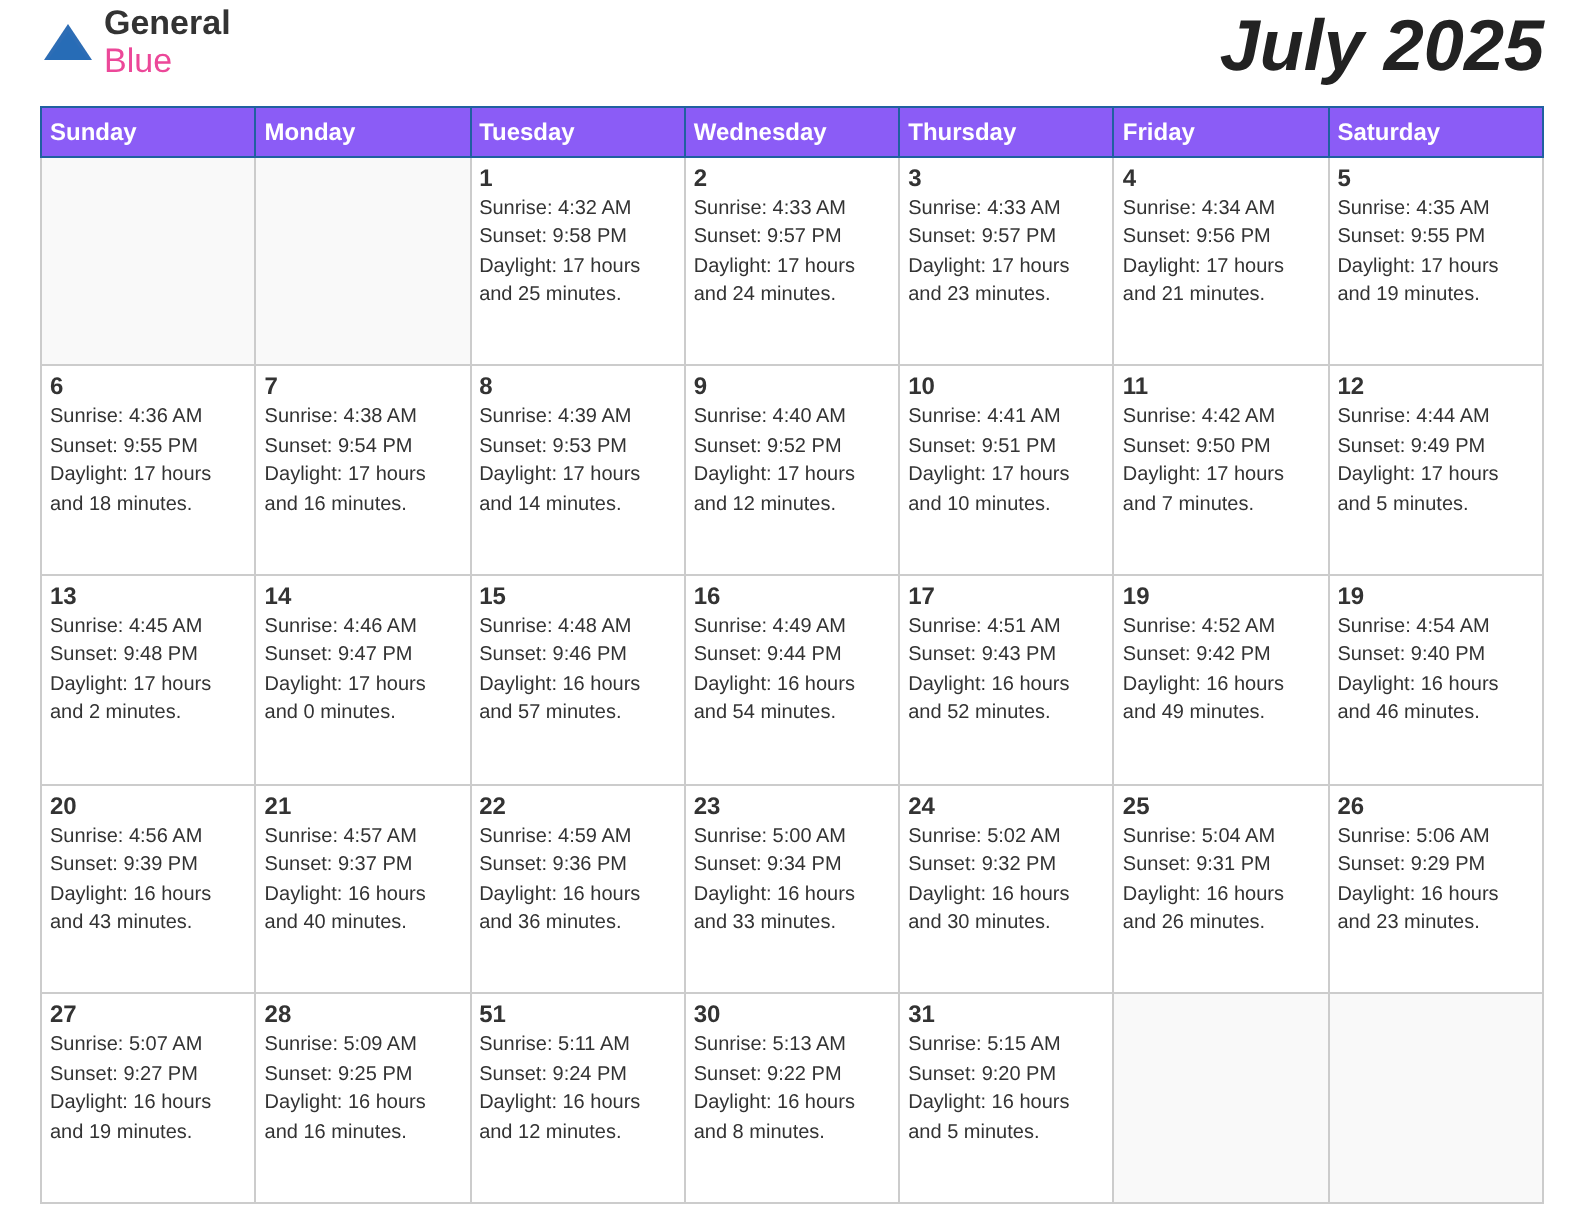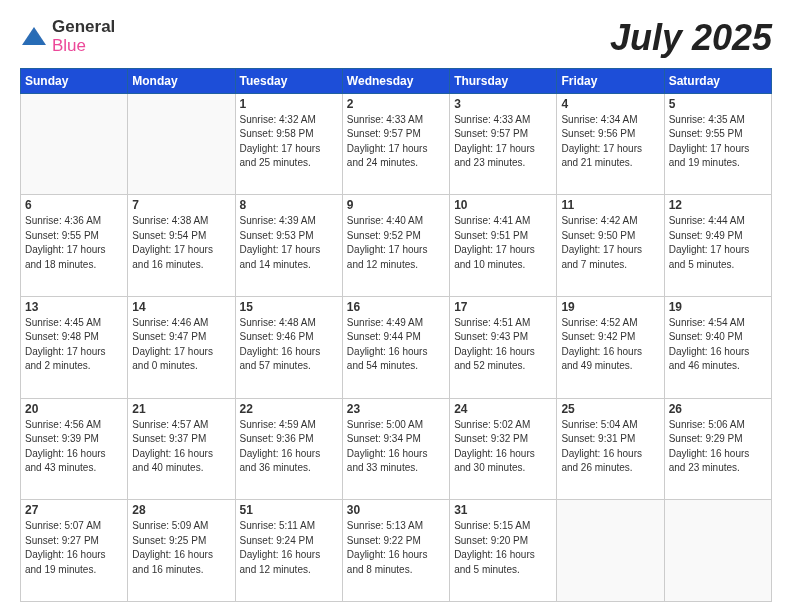--- a/index.html
+++ b/index.html
@@ -6,21 +6,21 @@
     body {
       font-family: Arial, sans-serif;
       background: #fff;
       width: 792px;
       height: 612px;
       overflow: hidden;
     }
     .page {
       width: 792px;
       height: 612px;
-      padding: 18px 20px 10px 20px;
+      padding: 3px 20px 10px 20px;
       display: flex;
       flex-direction: column;
     }
     .header {
       display: flex;
       justify-content: space-between;
       align-items: flex-start;
       margin-bottom: 10px;
     }
     .logo {
@@ -62,21 +62,21 @@
       color: #444;
     }
     .calendar {
       flex: 1;
       border: 1px solid #ccc;
       border-collapse: collapse;
       width: 100%;
       table-layout: fixed;
     }
     .calendar th {
-      background: #1d4ed8;
+      background: #8b5cf6;
       color: #fff;
       font-size: 12px;
       font-weight: bold;
       padding: 5px 4px;
       border: 1px solid #2060a0;
       text-align: left;
     }
     .calendar td {
       border: 1px solid #ccc;
       vertical-align: top;

